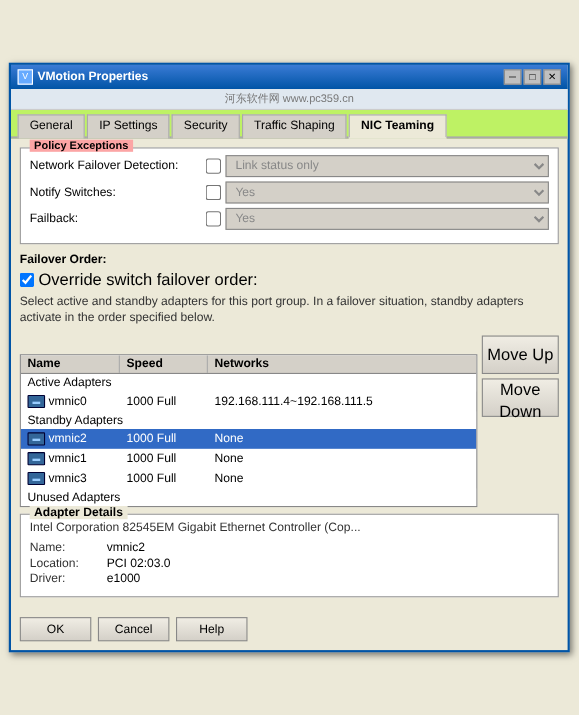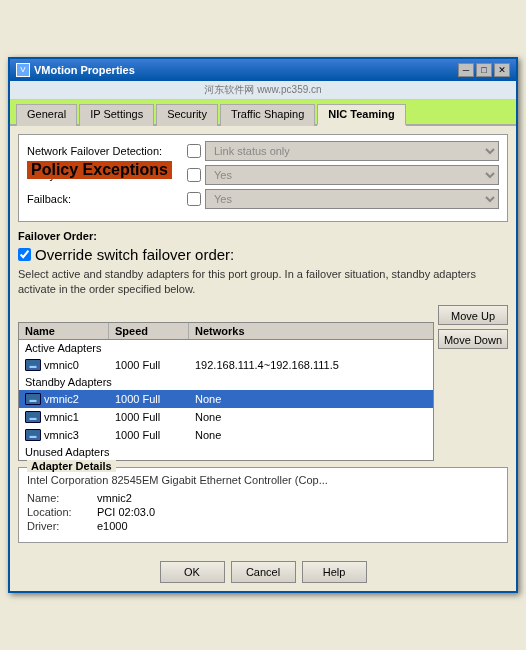--- a/index.html
+++ b/index.html
@@ -104,25 +104,24 @@
       border: 1px solid #999;
       padding: 6px 8px 8px;
       margin-bottom: 8px;
       position: relative;
       background: #fff;
     }
     .group-box-title {
       position: absolute;
       top: -8px;
       left: 8px;
-      background: #c2410c;
+      background: #fca5a5;
       padding: 0 4px;
-      font-size: 16px;
-      font-weight: bold;
-      margin-top: 34px;
+      font-size: 10px;
+      font-weight: bold;
     }
     .policy-row {
       display: flex;
       align-items: center;
       margin-bottom: 4px;
     }
     .policy-label {
       width: 160px;
       font-size: 11px;
     }
@@ -229,25 +228,25 @@
     }
     .move-buttons {
       display: flex;
       flex-direction: column;
       gap: 4px;
       justify-content: flex-start;
       padding-top: 2px;
     }
     .move-btn {
       width: 70px;
-      height: 20px;
+      height: 35px;
       background: linear-gradient(to bottom, #f0ede4, #d4d0c8);
       border: 1px solid #888;
       cursor: pointer;
-      font-size: 11px;
+      font-size: 15px;
       text-align: center;
       line-height: 20px;
     }
     .adapter-details-box {
       border: 1px solid #999;
       padding: 6px 8px 8px;
       margin-bottom: 6px;
       position: relative;
       background: #fff;
     }
@@ -273,21 +272,21 @@
       width: 70px;
       font-size: 11px;
       color: #333;
     }
     .details-val {
       font-size: 11px;
       color: #000;
     }
     .bottom-buttons {
       display: flex;
-      justify-content: center;
+      justify-content: flex-start;
       padding: 4px 8px 8px;
       gap: 6px;
     }
     .dialog-btn {
       width: 65px;
       height: 22px;
       background: linear-gradient(to bottom, #f0ede4, #d4d0c8);
       border: 1px solid #888;
       cursor: pointer;
       font-size: 11px;

